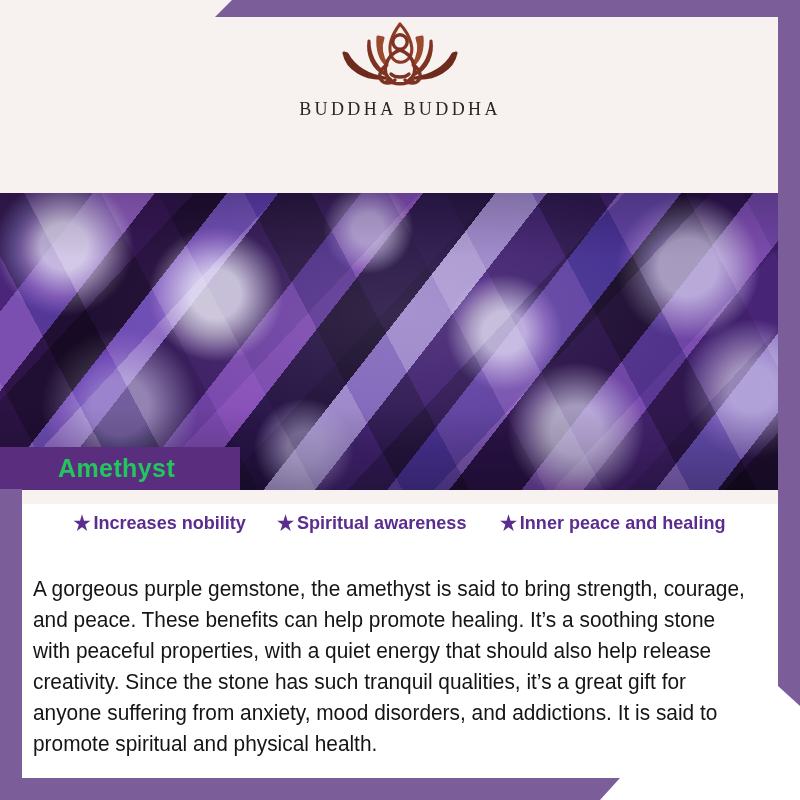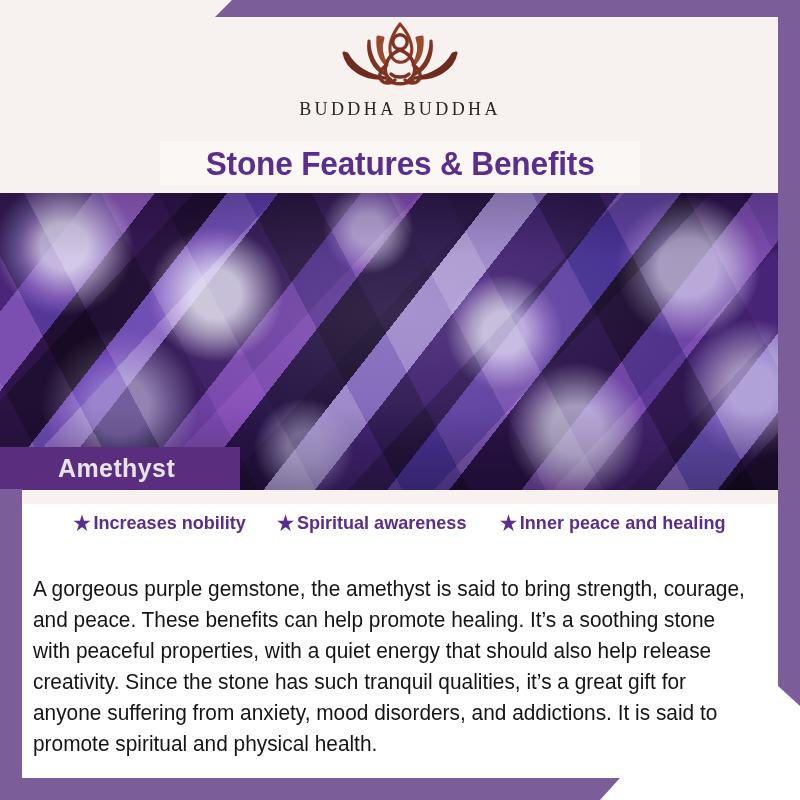--- a/index.html
+++ b/index.html
@@ -177,21 +177,21 @@
     top: 447px;
     left: 0;
     width: 240px;
     height: 43px;
     background: #5B2D7E;
     display: flex;
     align-items: center;
     z-index: 4;
   }
   .stone-banner .stone-name {
-    color: #e5e5e5;
+    color: #22c55e;
     font-size: 25px;
     font-weight: bold;
     letter-spacing: 0.4px;
     padding-left: 58px;
   }
 
   
   .content {
     position: absolute;
     top: 490px;
@@ -274,23 +274,20 @@
           <path d="M75 36 C82 38 87 44 89 51 C91 57 89 63 84 66"></path>
           <path d="M61 51 C56 55 53 61 56 66 C59 70 66 70 70 66"></path>
           <path d="M89 51 C94 55 97 61 94 66 C91 70 84 70 80 66"></path>
           <path d="M62 66 C68 71 82 71 88 66"></path>
           <path d="M66 60 C70 64 80 64 84 60"></path>
         </g>
       </svg>
       <span class="brand-name">BUDDHA BUDDHA</span>
     </div>
 
-    <div class="title-band">
-      <span class="title-text">Stone Features &amp; Benefits</span>
-    </div>
   </div>
 
   <div class="photo-band">
     <div class="crystals"></div>
     <div class="facets"></div>
     <div class="shade"></div>
   </div>
 
   <div class="stone-banner">
     <span class="stone-name">Amethyst</span>

